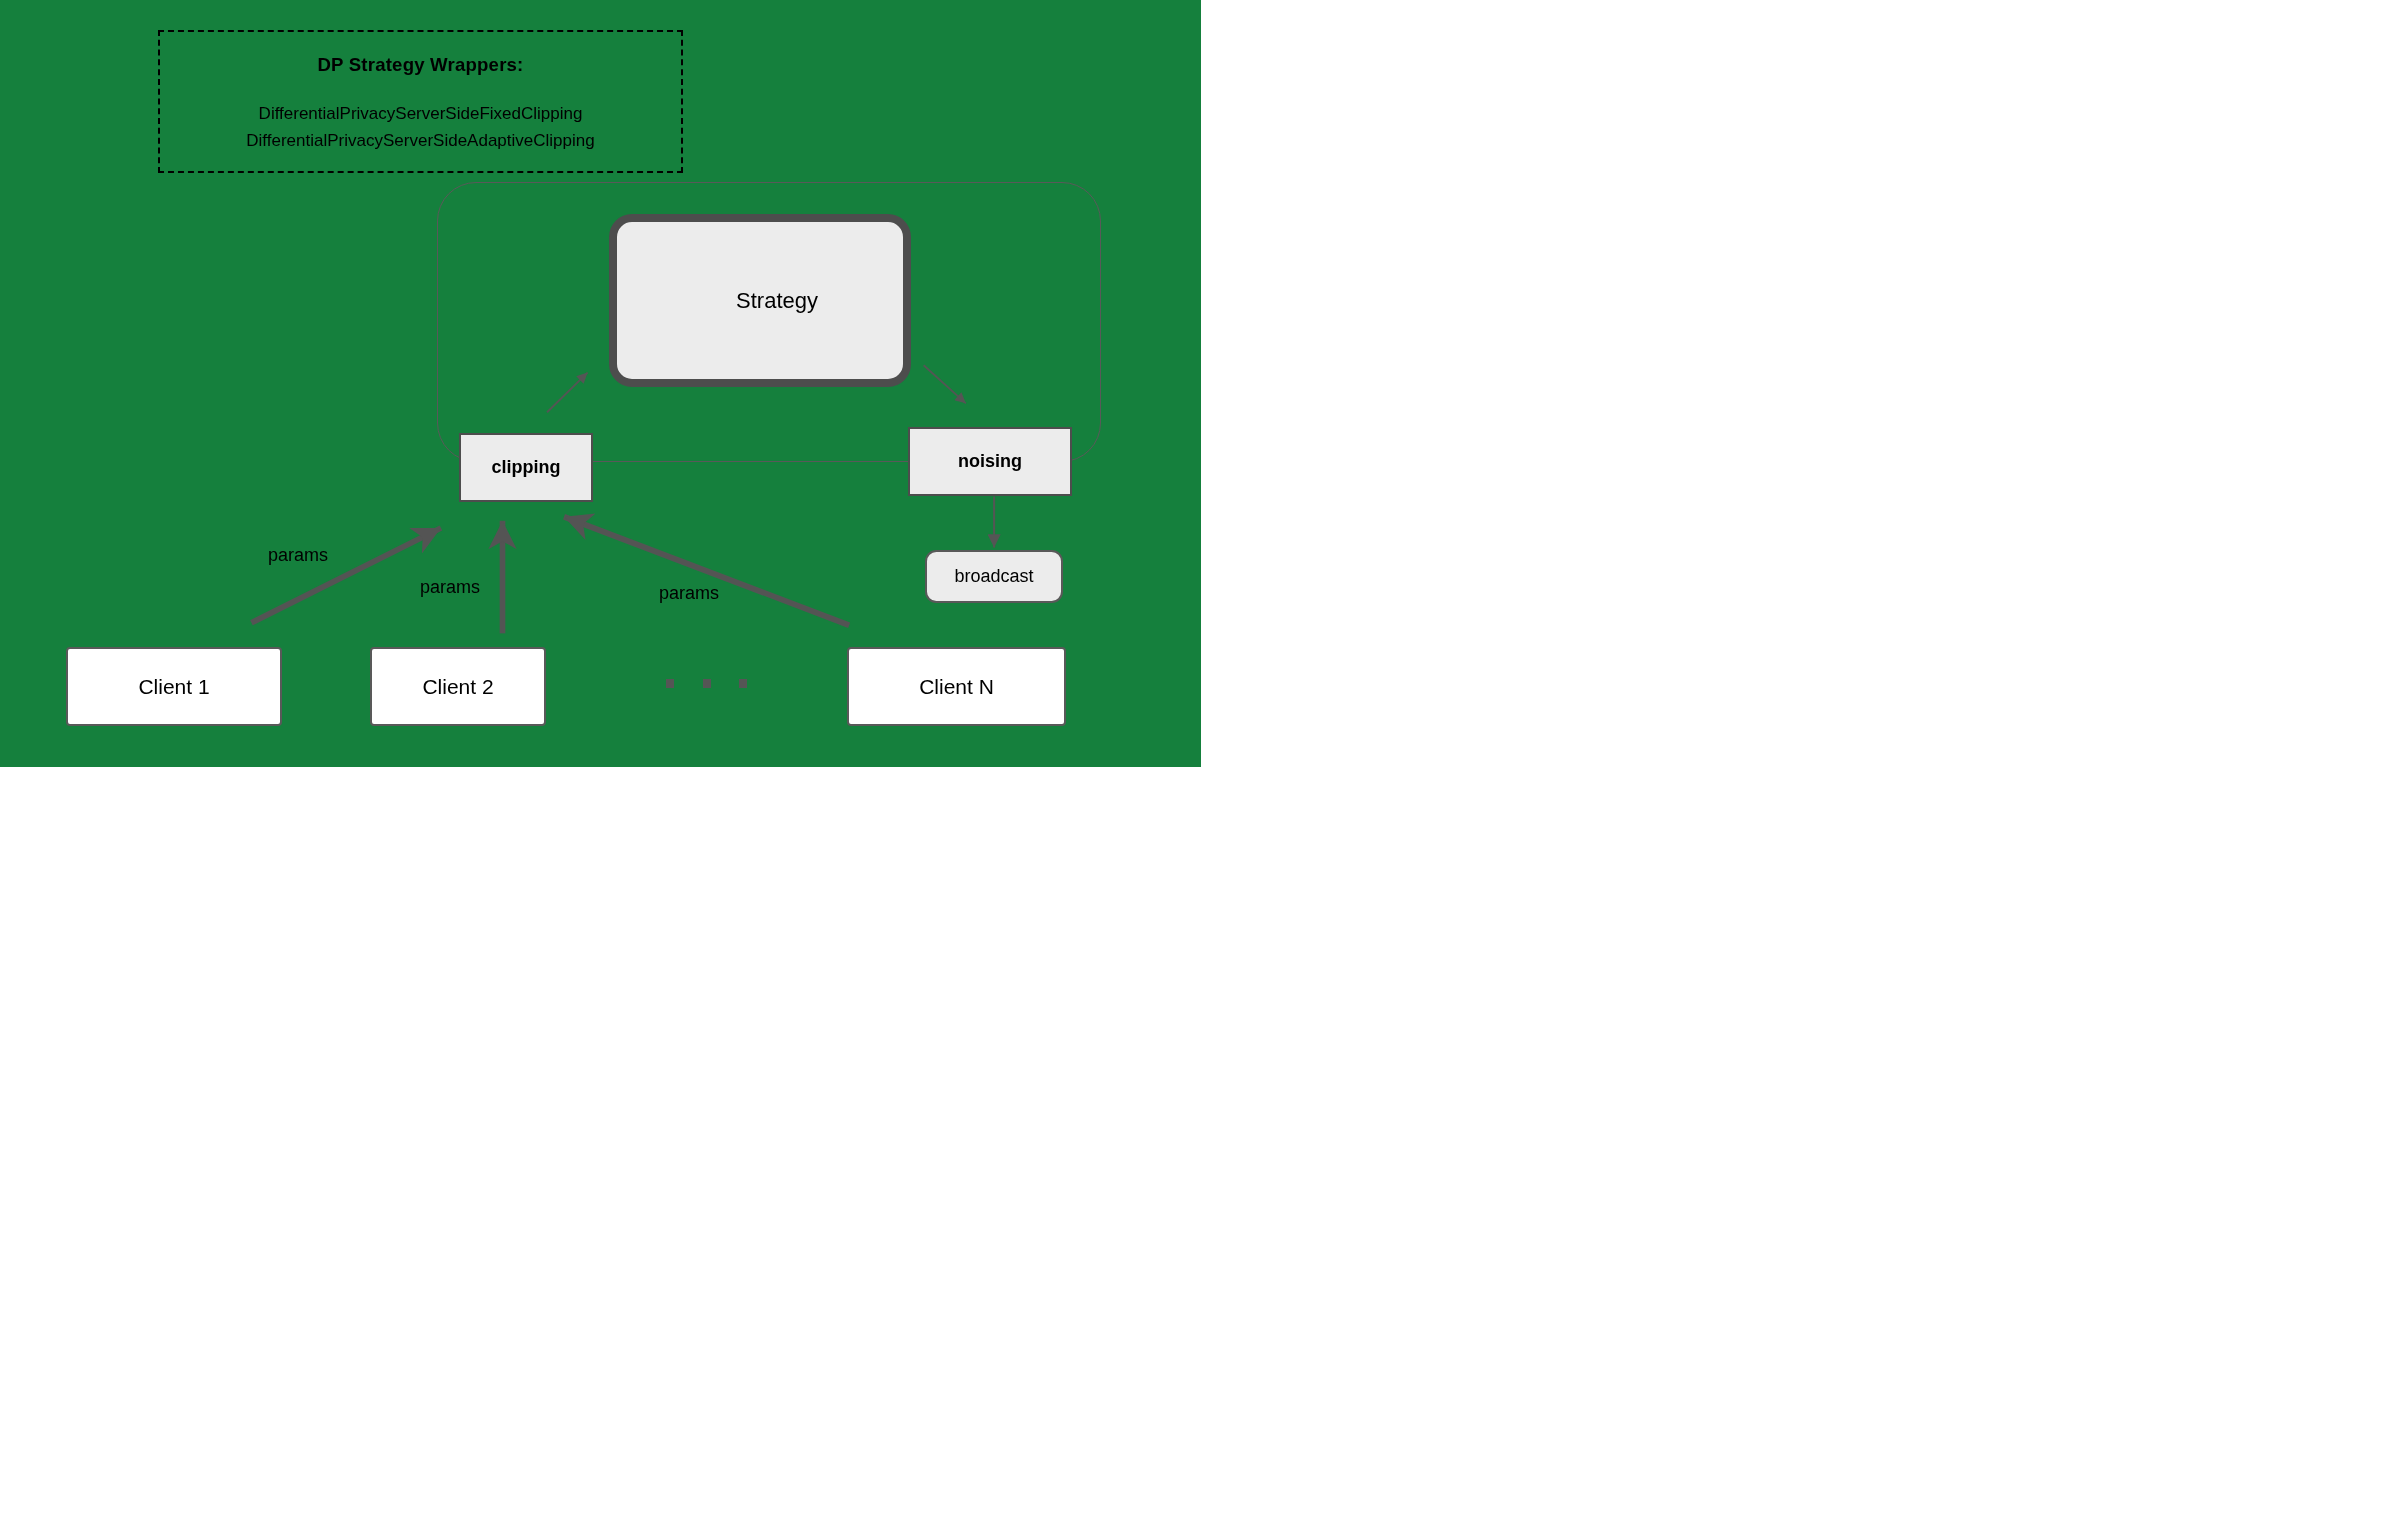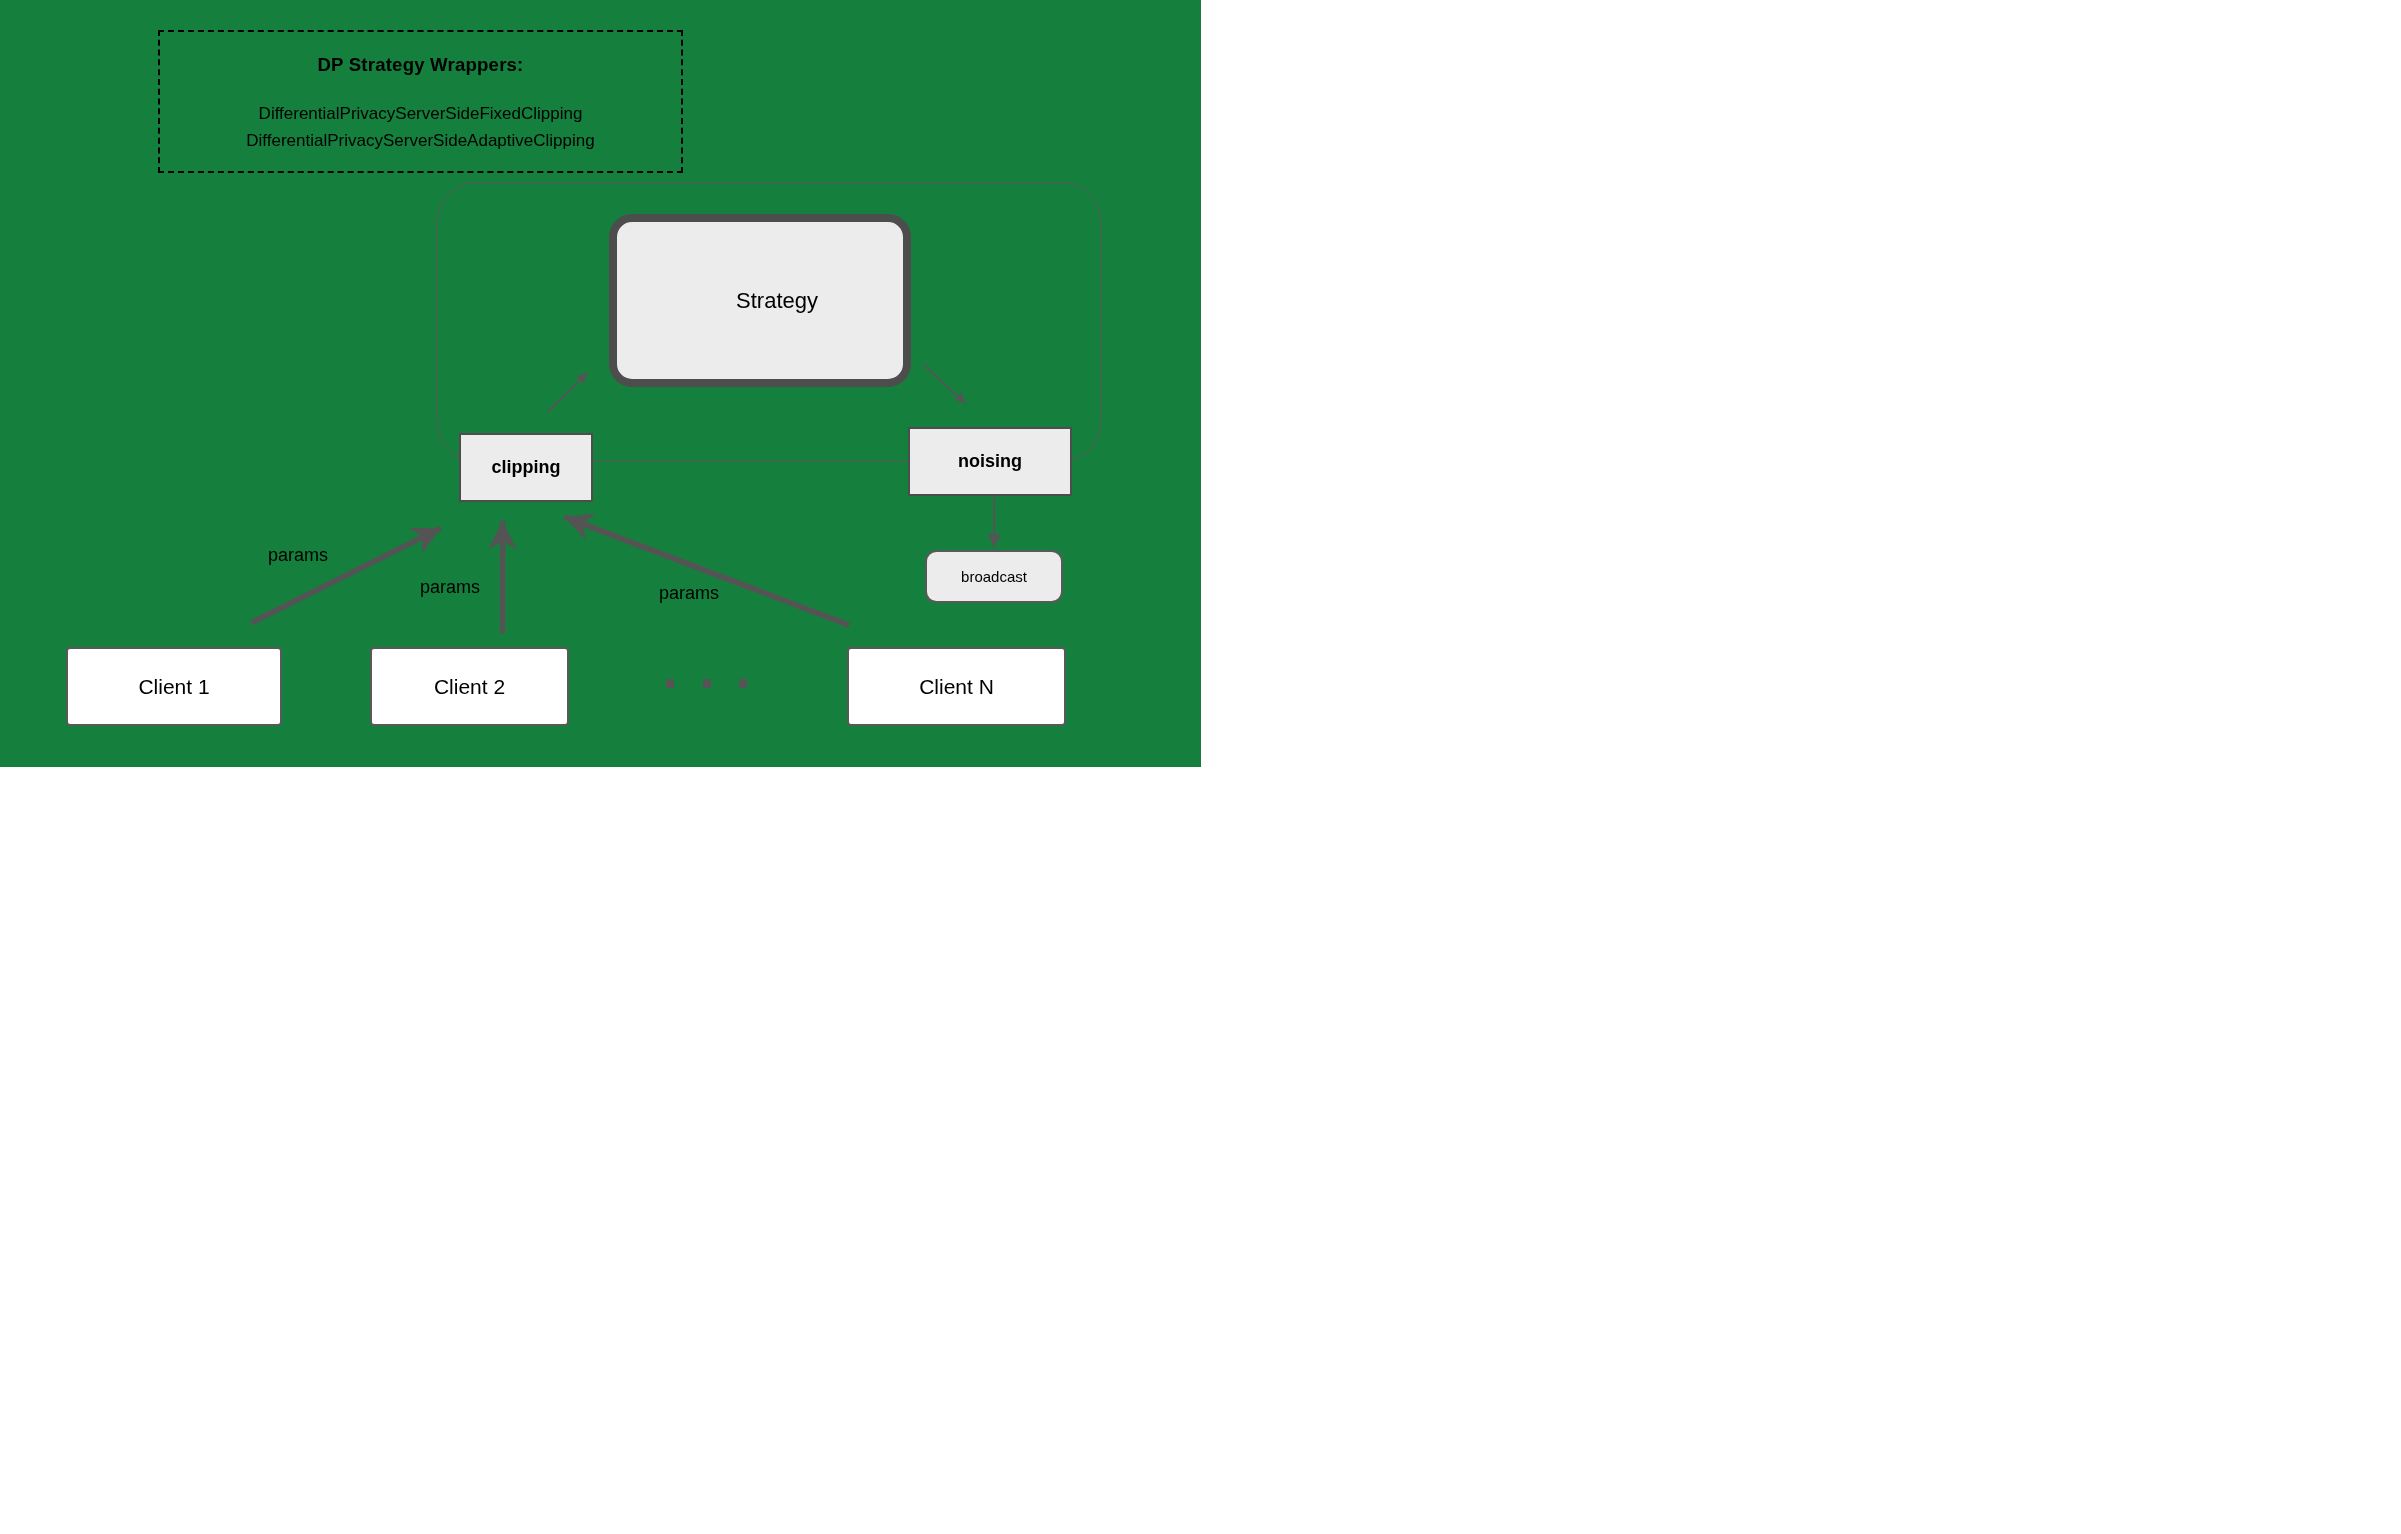--- a/index.html
+++ b/index.html
@@ -73,35 +73,35 @@
   .noising-box  { left: 908px; top: 427px; width: 164px; height: 69px; }
 
   .broadcast-box {
     left: 925px; top: 550px;
     width: 138px; height: 53px;
     background: #ececec;
     border: 2.4px solid #595959;
     border-radius: 11.3px;
     box-sizing: border-box;
     display: flex; align-items: center; justify-content: center;
-    font-size: 15px;
+    font-size: 18px;
   }
 
   .client-box {
     top: 647px;
     height: 79px;
     background: #ffffff;
     border: 2px solid #595959;
     border-radius: 4px;
     box-sizing: border-box;
     display: flex; align-items: center; justify-content: center;
     font-size: 21px;
   }
   .client-1 { left: 66px;   width: 216px; }
-  .client-2 { left: 370px;  width: 199px; }
+  .client-2 { left: 370px;  width: 176px; }
   .client-n { left: 847px; width: 219px; justify-content: center; }
 
   .params-label {
     font-size: 18px;
     transform: translate(-50%, -50%);
     white-space: nowrap;
   }
   .params-1 { left: 298px; top: 555px; }
   .params-2 { left: 450px; top: 587px; }
   .params-3 { left: 689px; top: 593px; }

